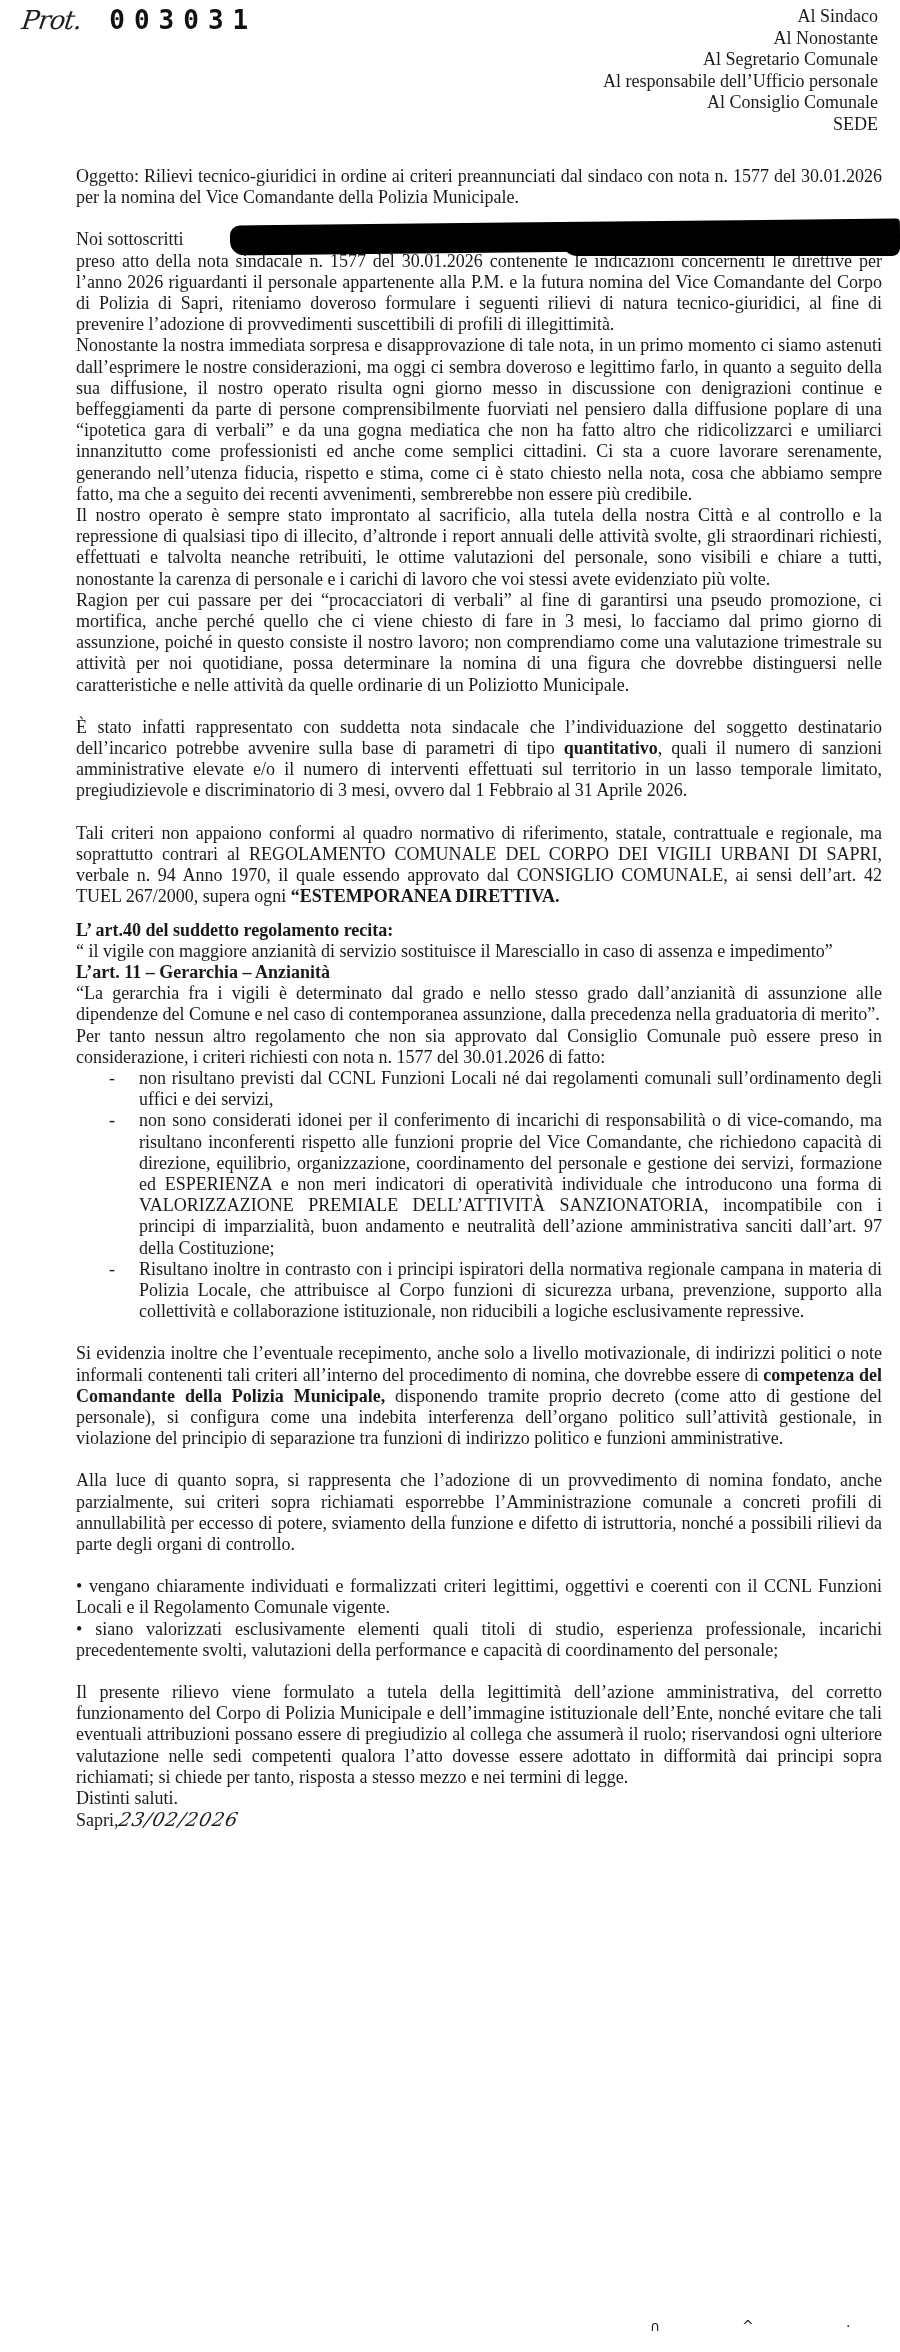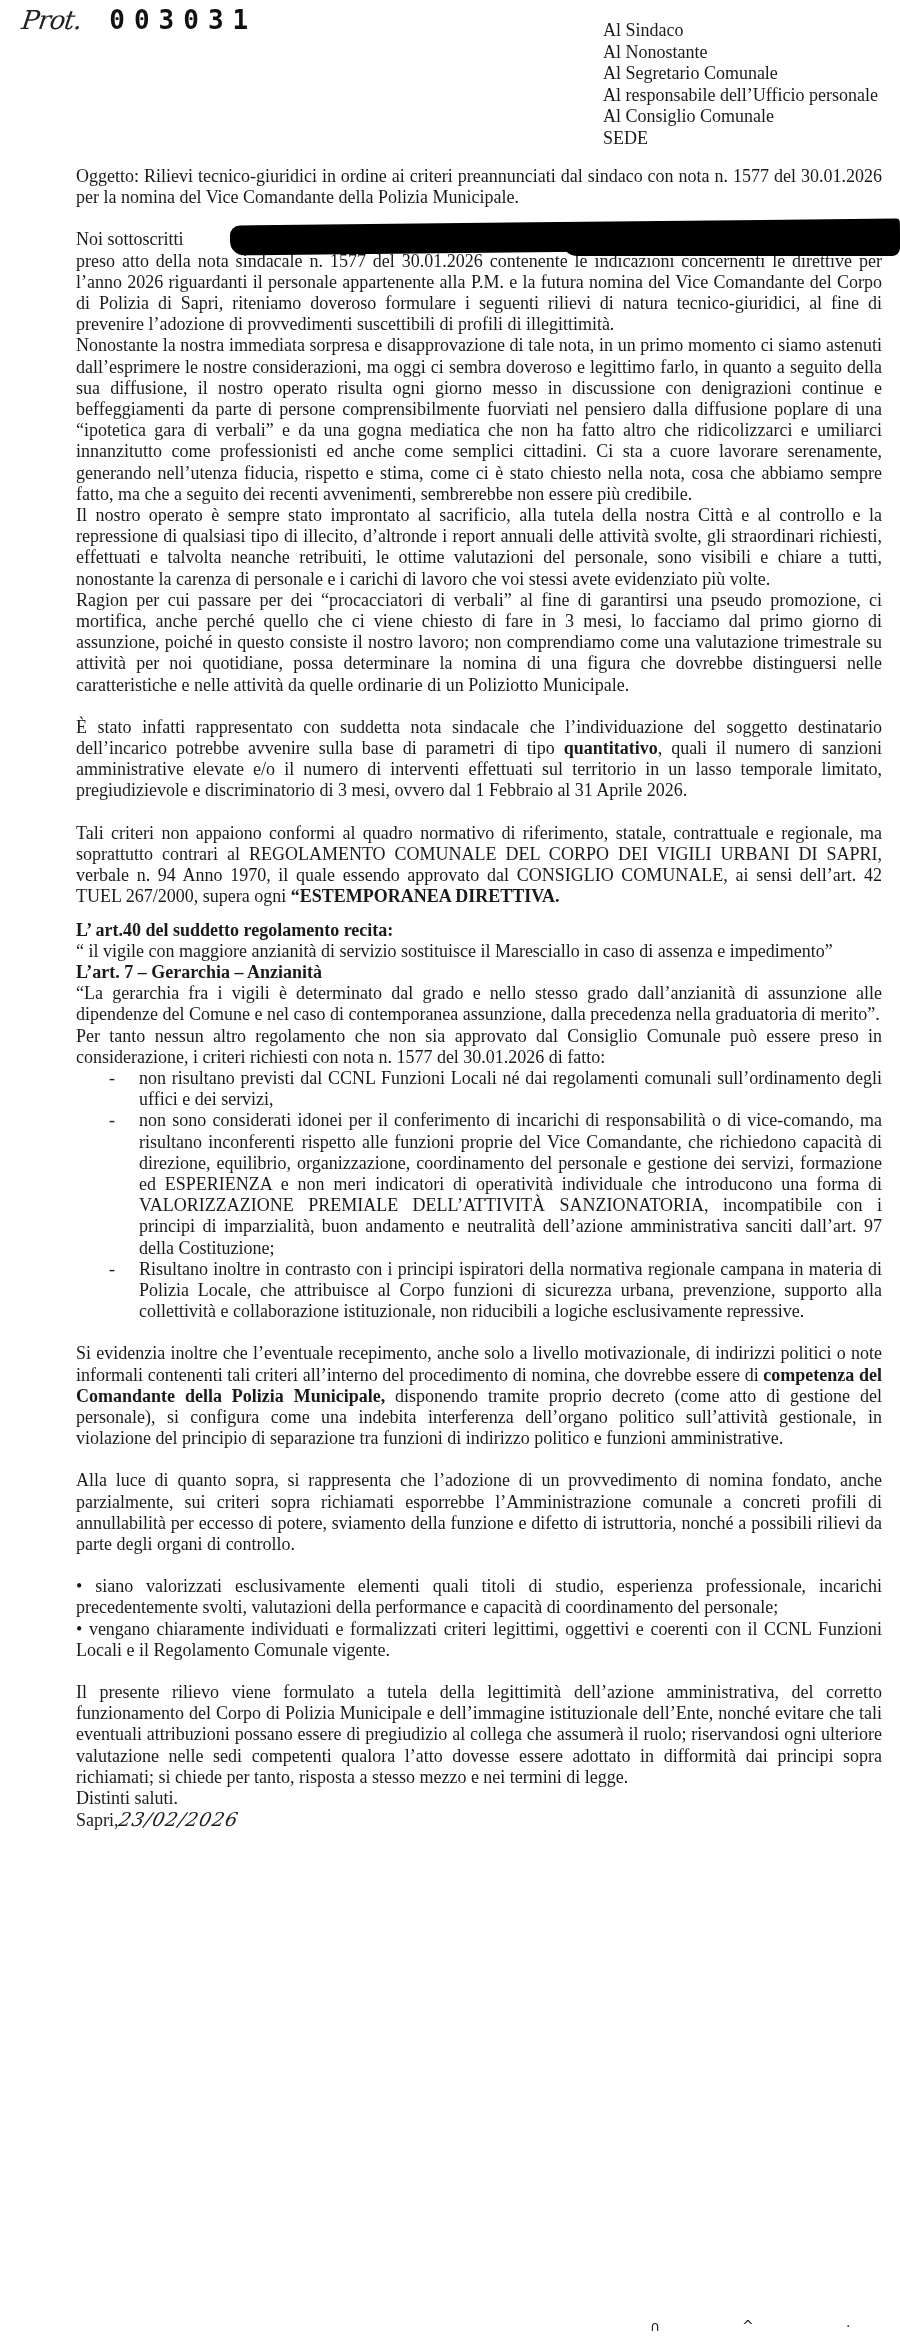--- a/index.html
+++ b/index.html
@@ -5,21 +5,21 @@
   html, body { margin: 0; padding: 0; background: #ffffff; }
   body {
     width: 900px; height: 2352px; overflow: hidden; position: relative;
     font-family: "Liberation Serif", "DejaVu Serif", serif;
     color: #1a1a1a;
   }
   .page { position: absolute; left: 0; top: 0; width: 900px; height: 2352px; background: #fff; }
   .prot { position: absolute; left: 22px; top: 0px; height: 40px; display: flex; align-items: center; }
   .prot .hand { font-family: "DejaVu Serif", serif; font-style: italic; font-size: 26px; color: #222; letter-spacing: -1px; transform: skewX(-8deg); }
   .prot .num { font-family: "DejaVu Sans Mono", monospace; font-weight: bold; font-size: 26px; letter-spacing: 9px; margin-left: 28px; color: #111; text-align: center; }
-  .recipients { position: absolute; right: 22px; top: 20px; text-align: left; font-size: 18px; line-height: 21.5px; }
+  .recipients { position: absolute; right: 22px; top: 6px; text-align: right; font-size: 18px; line-height: 21.5px; }
   .body { position: absolute; left: 76px; width: 806px; font-size: 18px; line-height: 21.2px; text-align: justify; }
   .body p { margin: 0; }
   .gap { height: 21px; }
   .gap-s { height: 12px; }
   .b { font-weight: bold; }
   .list { margin: 0; padding: 0; list-style: none; }
   .list li { position: relative; padding-left: 63px; }
   .list li .dash { position: absolute; left: 33px; top: 0; }
   .redact {
     position: absolute; left: 230px; top: 222px; width: 670px; height: 30px;
@@ -58,35 +58,35 @@
     <p>Nonostante la nostra immediata sorpresa e disapprovazione di tale nota, in un primo momento ci siamo astenuti dall’esprimere le nostre considerazioni, ma oggi ci sembra doveroso e legittimo farlo, in quanto a seguito della sua diffusione, il nostro operato  risulta ogni giorno messo in discussione con denigrazioni continue  e beffeggiamenti da parte di persone comprensibilmente fuorviati nel pensiero dalla diffusione poplare  di una “ipotetica gara di verbali” e da una gogna mediatica che non ha fatto altro che ridicolizzarci e umiliarci innanzitutto come  professionisti ed anche come semplici cittadini.  Ci sta a cuore  lavorare serenamente, generando nell’utenza  fiducia, rispetto e stima, come ci è stato chiesto nella nota, cosa che abbiamo sempre fatto, ma che a seguito dei recenti avvenimenti, sembrerebbe non essere più credibile.</p>
     <p>Il nostro  operato è sempre stato improntato al sacrificio, alla tutela della nostra Città e  al controllo e la repressione di qualsiasi tipo di illecito, d’altronde  i report annuali delle attività svolte, gli straordinari richiesti, effettuati e talvolta neanche retribuiti, le ottime valutazioni del personale, sono visibili e chiare a tutti, nonostante la carenza di personale e i carichi di lavoro che voi stessi  avete evidenziato più volte.</p>
     <p>Ragion per cui passare per dei “procacciatori  di verbali” al fine di garantirsi una pseudo promozione, ci mortifica, anche perché quello che ci viene chiesto di fare in 3 mesi,  lo facciamo dal primo giorno di assunzione, poiché in questo consiste il nostro lavoro; non comprendiamo come una valutazione trimestrale su attività per noi quotidiane, possa determinare la nomina di una figura che dovrebbe distinguersi  nelle caratteristiche e nelle  attività da quelle  ordinarie di un Poliziotto Municipale.</p>
     <div class="gap"></div>
     <p><span>È stato infatti rappresentato con suddetta nota sindacale che l’individuazione del soggetto destinatario dell’incarico potrebbe avvenire sulla base di parametri di tipo </span><span class="b">quantitativo</span><span>, quali il numero di sanzioni amministrative elevate e/o il numero di interventi effettuati sul territorio in un lasso temporale  limitato, pregiudizievole e discriminatorio di  3 mesi, ovvero dal 1 Febbraio al 31 Aprile 2026.</span></p>
     <div class="gap"></div>
     <p><span>Tali criteri non appaiono conformi al quadro normativo di riferimento, statale, contrattuale e regionale, ma soprattutto contrari al REGOLAMENTO COMUNALE DEL CORPO DEI VIGILI URBANI DI SAPRI, verbale n. 94 Anno 1970, il quale essendo approvato  dal CONSIGLIO COMUNALE, ai sensi dell’art. 42 TUEL 267/2000, supera ogni </span><span class="b">“ESTEMPORANEA DIRETTIVA.</span></p>
     <div class="gap-s"></div>
     <p class="b"> L’ art.40  del  suddetto regolamento  recita:</p>
     <p>“ il vigile con  maggiore anzianità di servizio sostituisce il Maresciallo in caso di assenza e impedimento”</p>
-    <p class="b">L’art. 7 – Gerarchia – Anzianità</p>
+    <p class="b">L’art. 11 – Gerarchia – Anzianità</p>
     <p>“La gerarchia fra i vigili è determinato dal grado e nello stesso grado dall’anzianità di assunzione alle dipendenze del  Comune e nel caso di contemporanea assunzione, dalla precedenza  nella graduatoria di merito”.</p>
     <p>Per tanto nessun altro regolamento che non sia approvato dal Consiglio Comunale può essere preso in considerazione, i criteri richiesti con nota n. 1577 del 30.01.2026 di fatto:</p>
     <ul class="list">
       <li><span class="dash">-</span><span>non risultano previsti dal CCNL Funzioni Locali né dai regolamenti comunali sull’ordinamento degli uffici e dei servizi,</span></li>
       <li><span class="dash">-</span><span>non sono considerati idonei per il conferimento di incarichi di responsabilità o di vice-comando, ma  risultano inconferenti rispetto alle funzioni proprie del Vice Comandante, che richiedono capacità di direzione, equilibrio, organizzazione, coordinamento del personale e gestione dei servizi, formazione ed ESPERIENZA e non meri indicatori di operatività individuale che introducono una forma di VALORIZZAZIONE PREMIALE DELL’ATTIVITÀ SANZIONATORIA, incompatibile con i principi di imparzialità, buon andamento e neutralità dell’azione amministrativa sanciti dall’art. 97 della Costituzione;</span></li>
       <li><span class="dash">-</span><span>Risultano  inoltre in contrasto con i principi ispiratori della normativa regionale campana in materia di Polizia Locale, che attribuisce al Corpo funzioni di sicurezza urbana, prevenzione, supporto alla collettività e collaborazione istituzionale, non riducibili a logiche esclusivamente repressive.</span></li>
     </ul>
     <div class="gap"></div>
     <p><span>Si evidenzia inoltre che l’eventuale recepimento, anche solo a livello motivazionale, di indirizzi politici o note informali contenenti tali criteri all’interno del procedimento di nomina, che dovrebbe essere di </span><span class="b">competenza del Comandante della Polizia Municipale,</span><span> disponendo tramite proprio decreto (come atto di gestione del personale), si configura come una indebita interferenza dell’organo politico sull’attività gestionale, in violazione del principio di separazione tra funzioni di indirizzo politico e funzioni amministrative.</span></p>
     <div class="gap"></div>
     <p>Alla luce di quanto sopra, si rappresenta che l’adozione di un provvedimento di nomina fondato, anche parzialmente, sui criteri sopra richiamati esporrebbe l’Amministrazione comunale a concreti profili di annullabilità per eccesso di potere, sviamento della funzione e difetto di istruttoria, nonché a possibili rilievi da parte degli organi di controllo.</p>
     <div class="gap"></div>
+    <p>• vengano chiaramente individuati e formalizzati criteri legittimi, oggettivi e coerenti con il CCNL Funzioni Locali e  il Regolamento Comunale vigente.</p>
     <p>• siano valorizzati esclusivamente elementi quali titoli di studio, esperienza professionale, incarichi precedentemente svolti, valutazioni della performance e capacità di coordinamento del personale;</p>
-    <p>• vengano chiaramente individuati e formalizzati criteri legittimi, oggettivi e coerenti con il CCNL Funzioni Locali e  il Regolamento Comunale vigente.</p>
     <div class="gap"></div>
     <p>Il presente rilievo viene formulato a tutela della legittimità dell’azione amministrativa, del corretto funzionamento del Corpo di Polizia Municipale e dell’immagine istituzionale dell’Ente, nonché evitare che tali  eventuali attribuzioni  possano essere di pregiudizio al collega che assumerà  il ruolo; riservandosi ogni ulteriore valutazione nelle sedi competenti qualora l’atto dovesse essere adottato in difformità dai principi sopra richiamati; si chiede per tanto, risposta  a stesso mezzo e nei termini di legge.</p>
     <p>Distinti saluti.</p>
     <p><span>Sapri,</span><span class="handdate">23/02/2026</span></p>
   </div>
 
   <div class="redact"></div>
   <div class="redact2"></div>
 
   <div class="sigmarks">

